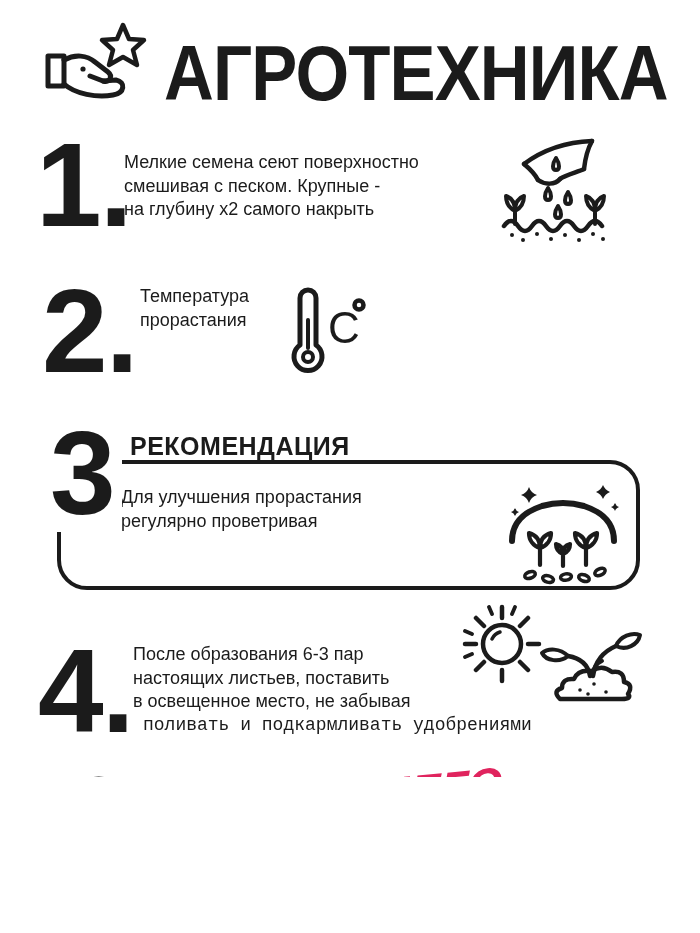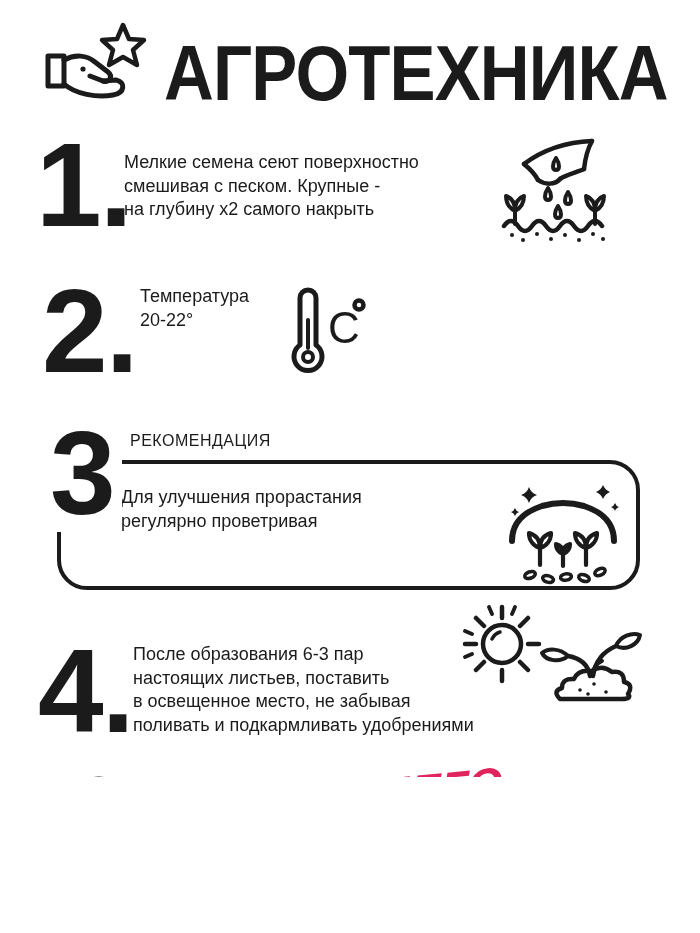--- a/index.html
+++ b/index.html
@@ -17,23 +17,23 @@
   .num1{left:36px;top:126px;}
   .num2{left:42px;top:272px;}
   .num3{left:48px;top:414px;background:#ffffff;padding:0 8px 0 2px;z-index:3;}
   .num4{left:38px;top:632px;}
 
   .step-text{font-size:18px;line-height:23.5px;white-space:nowrap;}
   .t1{left:124px;top:151px;}
   .t2{left:140px;top:285px;}
   .t3{left:121px;top:486px;z-index:2;}
   .t4{left:133px;top:643px;}
-  .t4 .line-last{margin-left:0px;}
+  .t4 .line-last{margin-left:10px;font-family:Liberation Mono, monospace;}
 
-  .rec-label{left:130px;top:432px;font-size:16px;font-weight:400;letter-spacing:0.5px;}
+  .rec-label{left:130px;top:432px;font-size:25px;font-weight:700;letter-spacing:0.5px;}
   .rec-box{left:57px;top:460px;width:583px;height:130px;border:4.5px solid #1b1b1b;
            border-radius:30px;box-sizing:border-box;z-index:1;}
   .bullet{width:13px;height:13px;border-radius:50%;background:#1b1b1b;z-index:2;}
   .bullet3{left:110px;top:495px;}
 
   .icon-step1{left:498px;top:132px;}
   .icon-step2{left:284px;top:284px;}
   .icon-step3{left:502px;top:477px;z-index:2;}
   .icon-step4{left:460px;top:604px;}
   .icon-header{left:44px;top:20px;}
@@ -87,21 +87,21 @@
       <circle class="ink-fill" cx="53" cy="107" r="2"></circle>
     <circle class="ink-fill" cx="67" cy="103" r="2"></circle>
       <circle class="ink-fill" cx="81" cy="108" r="2"></circle>
     <circle class="ink-fill" cx="95" cy="102" r="2"></circle>
       <circle class="ink-fill" cx="105" cy="107" r="2"></circle>
   </svg>
 
   <div class="abs num num2">2.</div>
   <div class="abs step-text t2">
     <div>Температура</div>
-    <div>20-22°</div>
+    <div>прорастания</div>
   </div>
   <svg class="abs icon-step2" width="84" height="96" viewBox="0 0 84 96">
     <path class="ink-stroke" stroke-width="5" d="M16 14 a8 8 0 0 1 16 0 V61 a14 14 0 1 1 -16 0 Z"></path>
     <path class="ink-stroke" stroke-width="4" d="M24 36 V64"></path>
     <circle class="ink-stroke" stroke-width="4" cx="24" cy="73" r="5"></circle>
     <text x="44" y="59" font-family="Liberation Sans, sans-serif" font-size="44" font-weight="400" fill="#1b1b1b">C</text>
     <circle class="ink-stroke" stroke-width="4.5" cx="75" cy="21" r="4.5"></circle>
   </svg>
 
   <div class="abs rec-box"></div>

